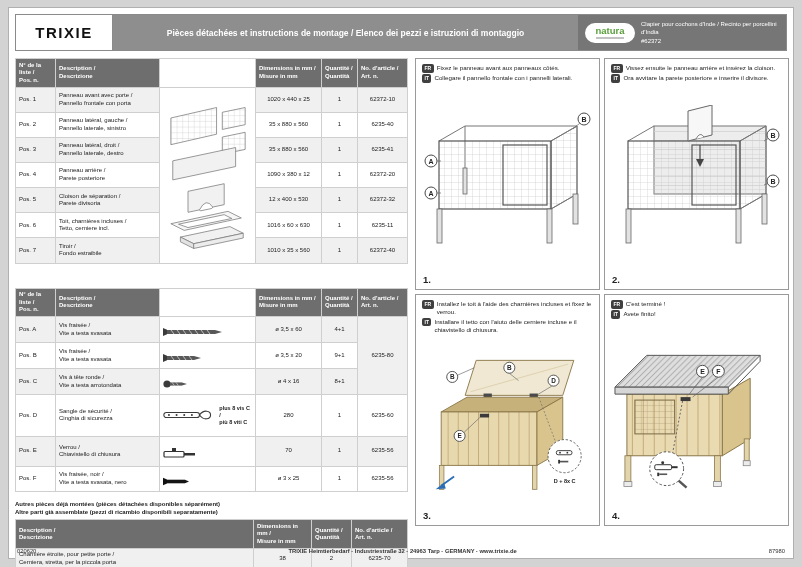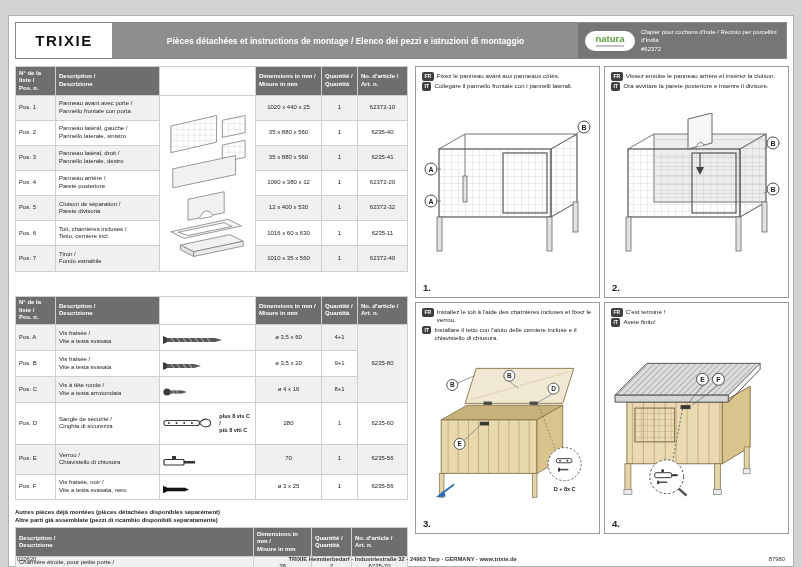--- a/index.html
+++ b/index.html
@@ -1,17 +1,17 @@
 <!DOCTYPE html>
 <html style="--header-gray: #8e8e8e; --header-dark: #767676; --table-header: #6e6e6e; --natura-green: #5a9e3c; --wood: #e8d8ae; --accent-blue: #2a6fb5;"><head>
 <meta charset="utf-8">
 <style>
   *{margin:0;padding:0;box-sizing:border-box}
   body{width:802px;height:567px;background:#d3d3d3;font-family:"Liberation Sans",sans-serif;color:#222;position:relative;overflow:hidden}
-  .sheet{position:absolute;left:8px;top:15px;width:786px;height:552px;background:#fff;border:1px solid #b0b0b0;padding:6px}
+  .sheet{position:absolute;left:8px;top:7px;width:786px;height:552px;background:#fff;border:1px solid #b0b0b0;padding:6px}
 
   
   .hdr{display:flex;height:37px;border:1px solid #8a8a8a}
   .logo{width:97px;background:#fff;display:flex;align-items:center;justify-content:center;border-right:1px solid #8a8a8a;font-weight:bold;font-size:15px;letter-spacing:1.5px;color:#111}
   .hdr-mid{flex:1;background:var(--header-gray,#8e8e8e);color:#fff;font-size:8.5px;font-weight:bold;display:flex;align-items:center;justify-content:center;text-align:center;padding:4px 10px}
   .hdr-right{width:208px;background:var(--header-dark,#767676);display:flex;align-items:center;gap:6px;padding:0 7px}
   .natura{background:#fff;border-radius:10px;width:50px;height:20px;flex:none;display:flex;flex-direction:column;align-items:center;justify-content:center;color:var(--natura-green,#5a9e3c);font-weight:bold;font-size:9.5px;line-height:1}
   .natura .tag{width:28px;height:2px;background:#c2c2c2;margin-top:1.5px}
   .prod{color:#fff;font-size:6px;line-height:1.35}
   .prod .art{margin-top:1px}

